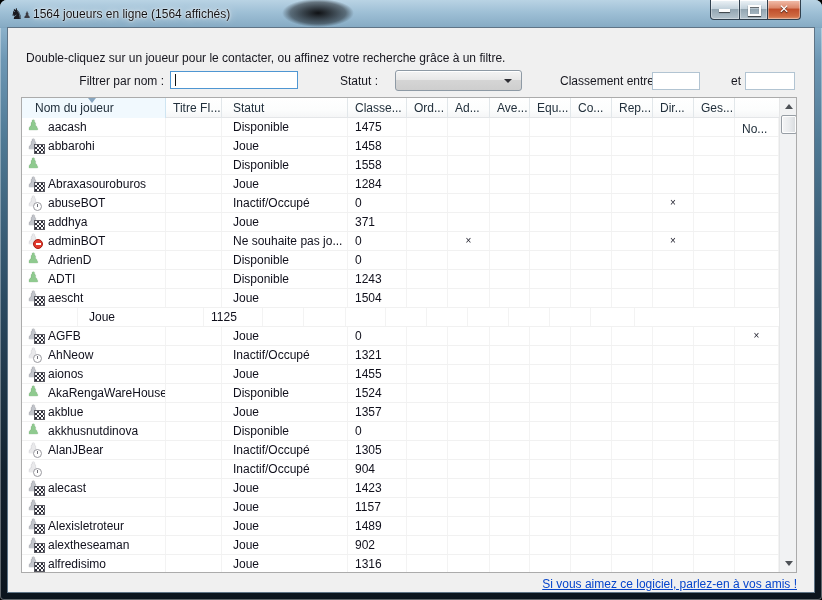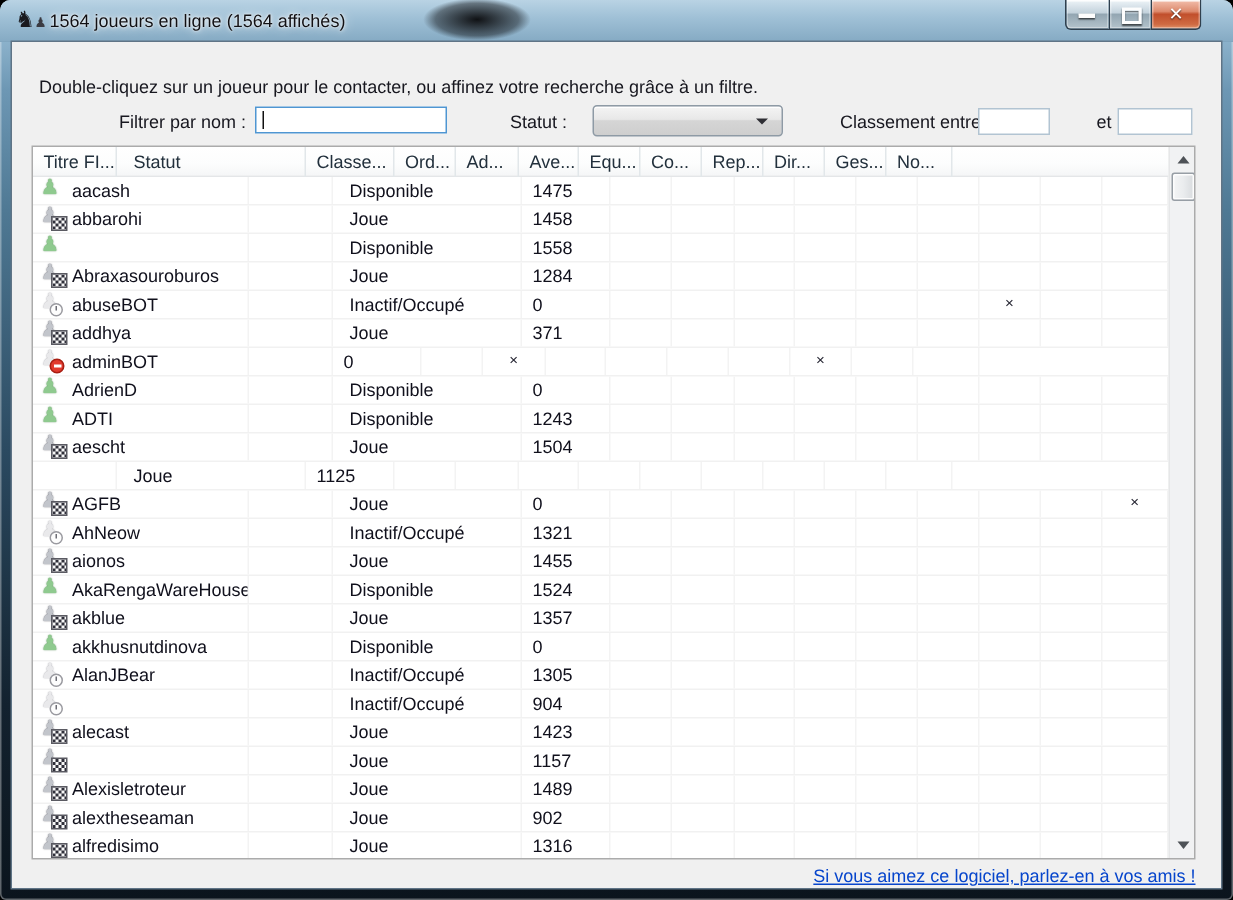--- a/index.html
+++ b/index.html
@@ -120,32 +120,33 @@
       <span class="combo-arrow"></span>
     </div>
 
     <div class="flabel l-rank">Classement entre</div>
     <input class="tinput in-min" value="" style="">
     <div class="flabel l-et">et</div>
     <input class="tinput in-max" value="" style="">
 
     <div class="table">
       <div class="thead">
+          <div class="hcell c0 sorted" style="width: 144px;">Nom du joueur<div class="sort-arrow"></div></div>
           <div class="hcell c1" style="width: 56px;">Titre FI...</div>
           <div class="hcell c2" style="width: 126px;">Statut</div>
           <div class="hcell c3" style="width: 59px;">Classe...</div>
           <div class="hcell c4" style="width: 41px;">Ord...</div>
           <div class="hcell c5" style="width: 42px;">Ad...</div>
           <div class="hcell c6" style="width: 40px;">Ave...</div>
           <div class="hcell c7" style="width: 41px;">Equ...</div>
           <div class="hcell c8" style="width: 41px;">Co...</div>
           <div class="hcell c9" style="width: 41px;">Rep...</div>
           <div class="hcell c10" style="width: 41px;">Dir...</div>
           <div class="hcell c11" style="width: 41px;">Ges...</div>
-          <div class="hcell c12" style="width: 44px;">No...</div>
+          <div class="hcell c12" style="width: 44px; margin-top: 21px;">No...</div>
         </div>
       <div class="tbody">
           <div class="trow">
             <div class="tcell cell-name" style="width: 144px;">
               <div class="picon available">
                 <div class="pawn">♟</div>
               </div>
               <div class="pname">aacash</div>
             </div>
             <div class="tcell" style="width: 56px;"></div>
@@ -266,20 +267,21 @@
           </div>
           <div class="trow">
             <div class="tcell cell-name" style="width: 144px;">
               <div class="picon refuses">
                 <div class="pawn">♟</div>
                 <div class="badge badge-ban"></div>
               </div>
               <div class="pname">adminBOT</div>
             </div>
             <div class="tcell" style="width: 56px;"></div>
+            <div class="tcell cell-status" style="width: 126px;">Ne souhaite pas jo...</div>
             <div class="tcell cell-rating" style="width: 59px;">0</div>
             <div class="tcell cell-mark" style="width: 41px;"></div>
             <div class="tcell cell-mark" style="width: 42px;">×</div>
             <div class="tcell cell-mark" style="width: 40px;"></div>
             <div class="tcell cell-mark" style="width: 41px;"></div>
             <div class="tcell cell-mark" style="width: 41px;"></div>
             <div class="tcell cell-mark" style="width: 41px;"></div>
             <div class="tcell cell-mark" style="width: 41px;">×</div>
             <div class="tcell cell-mark" style="width: 41px;"></div>
             <div class="tcell cell-mark" style="width: 44px;"></div>

